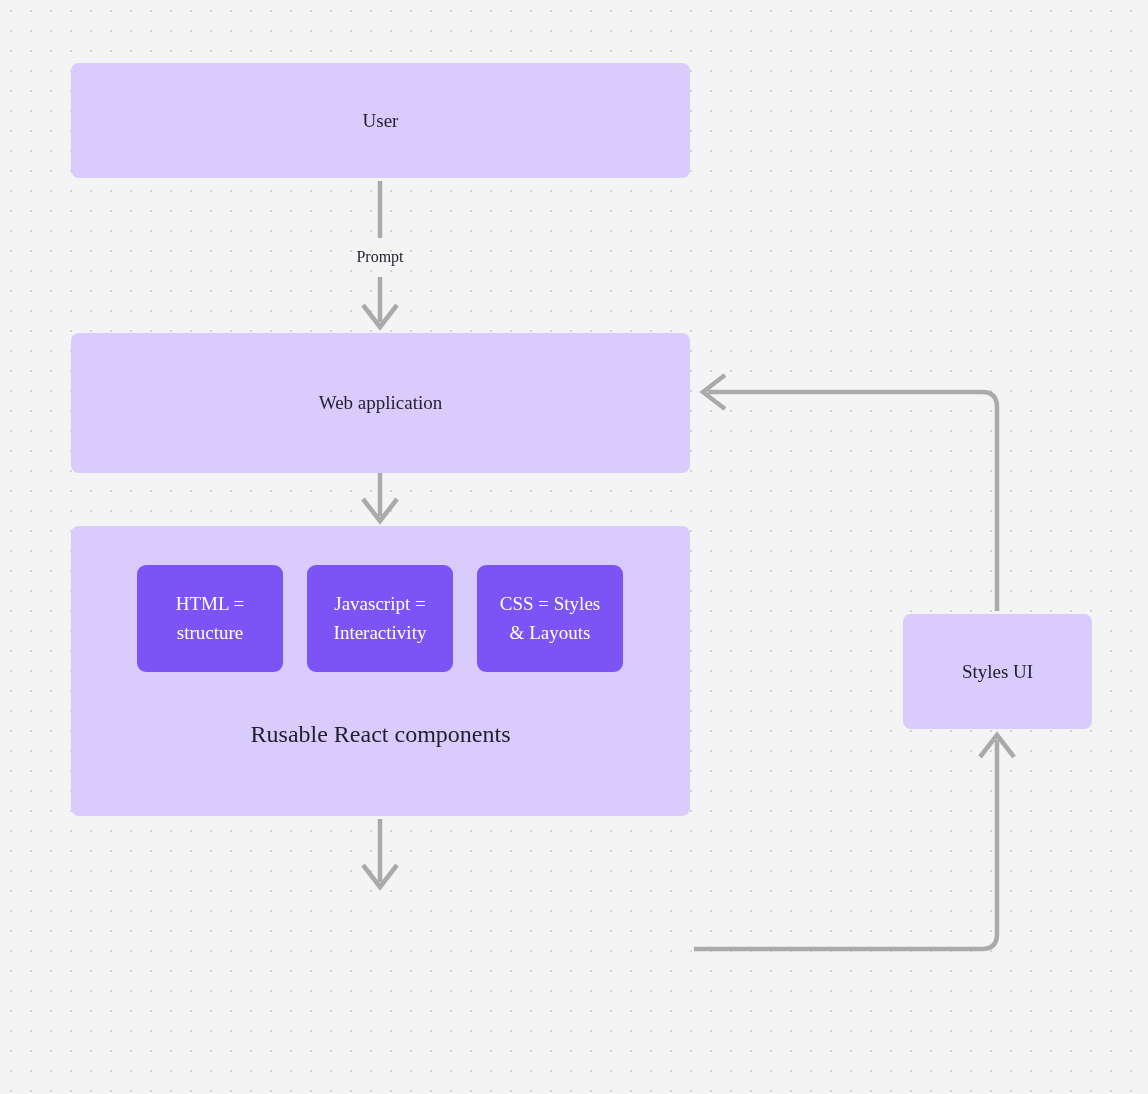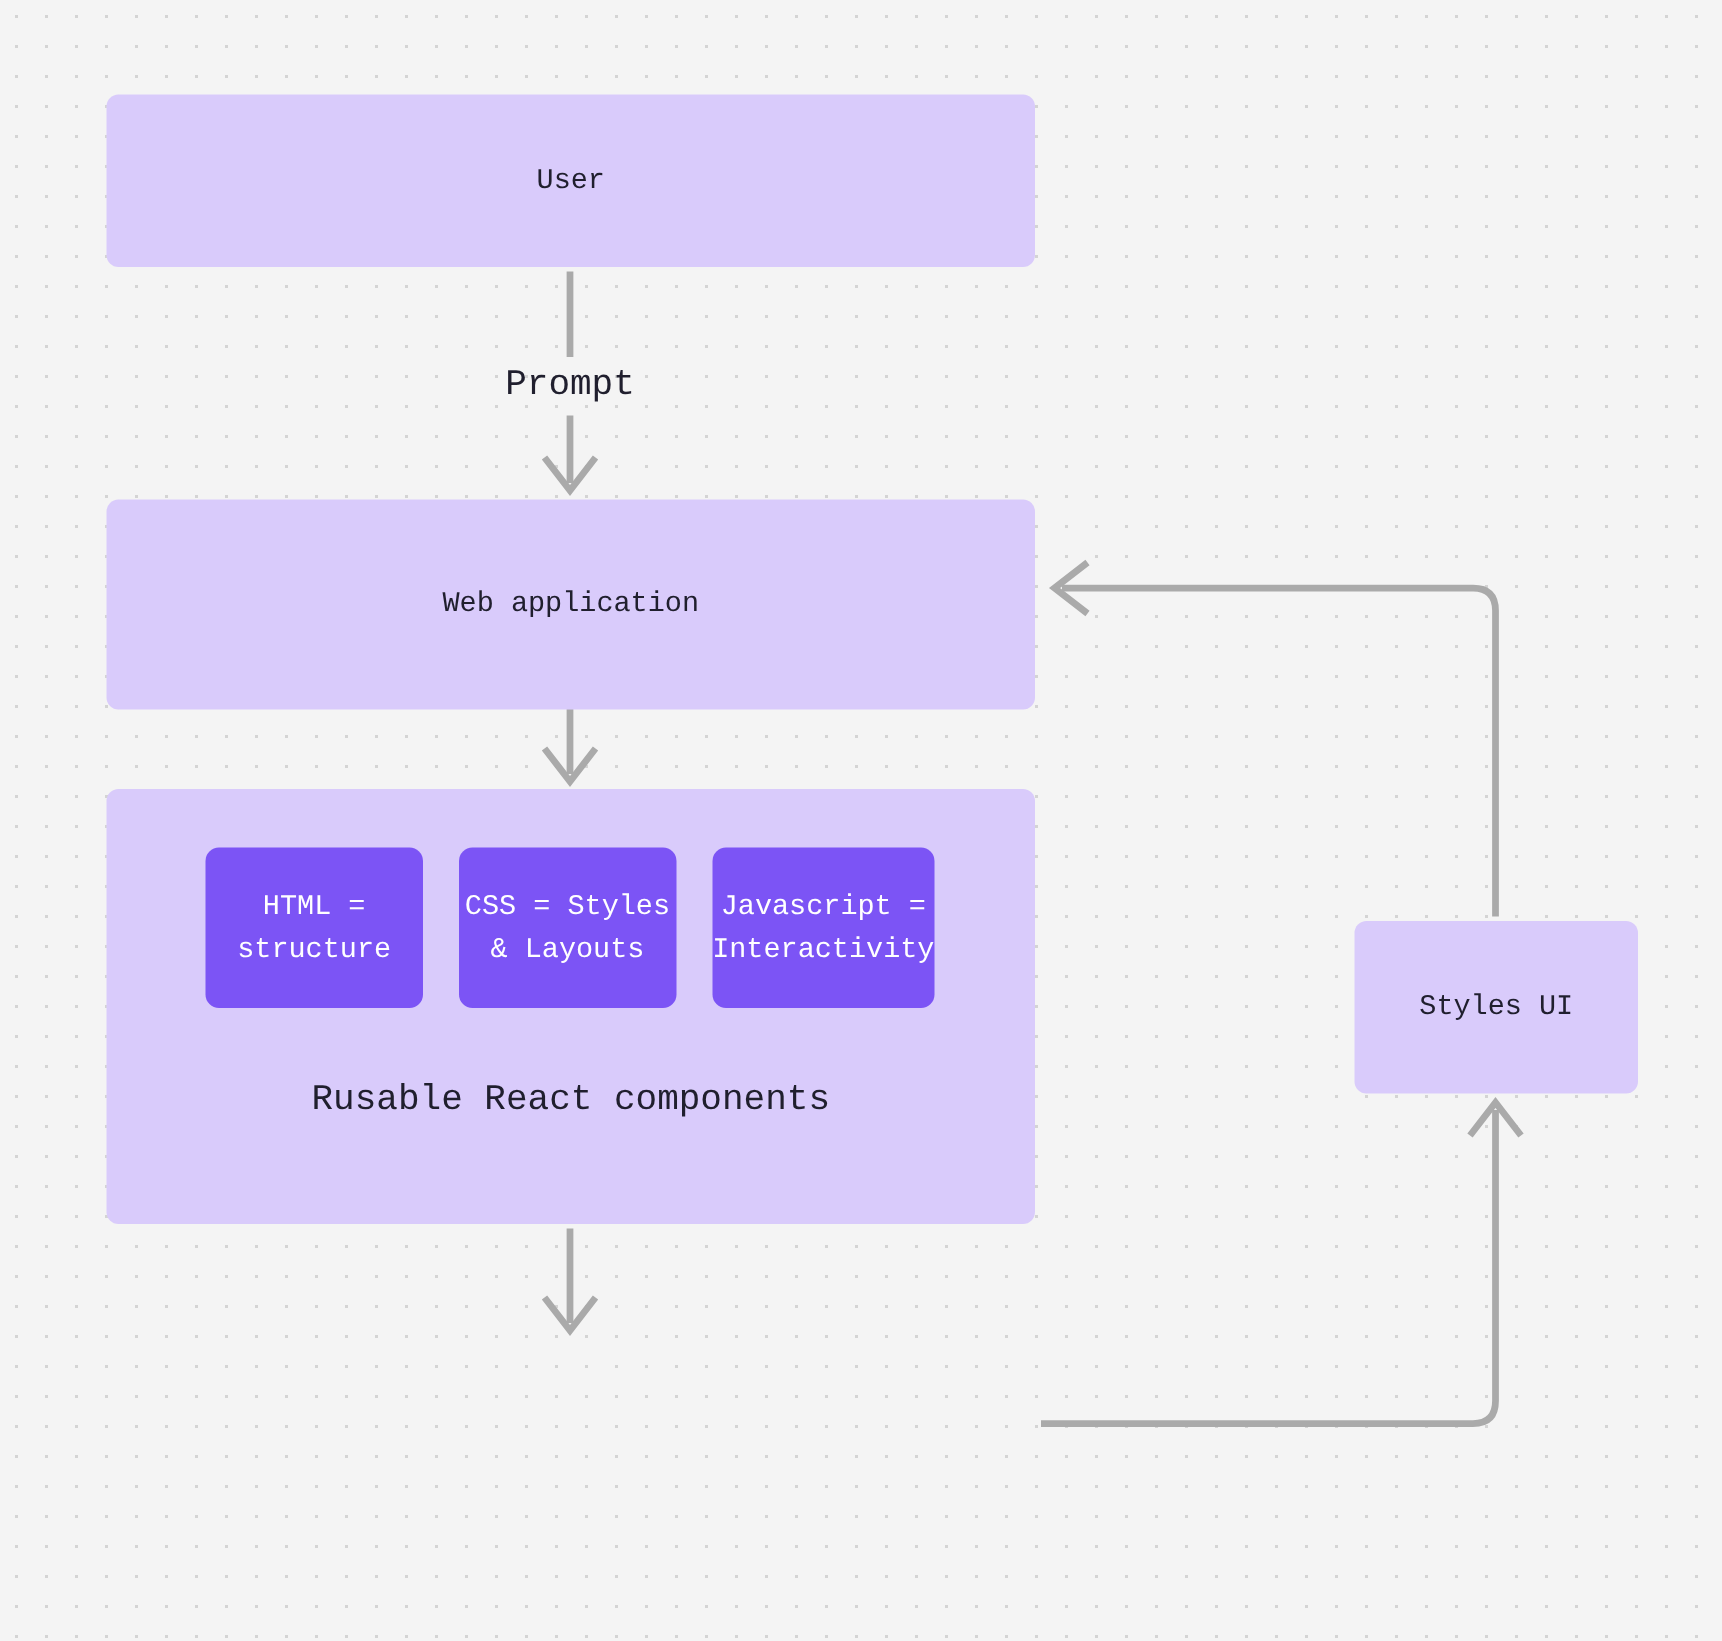--- a/index.html
+++ b/index.html
@@ -11,21 +11,21 @@
   #canvas {
     position: relative;
     width: 1148px;
     height: 1094px;
     overflow: hidden;
     background-color: #f4f4f4;
     background-image:
       radial-gradient(circle at 1px 1px, rgba(0,0,0,0.13) 1.1px, transparent 1.2px);
     background-size: 20px 20px;
     background-position: 10px 10px;
-    font-family: Liberation Mono, monospace;
+    font-family: Liberation Serif, serif;
     -webkit-font-smoothing: antialiased;
   }
 
   
   .node {
     position: absolute;
     box-sizing: border-box;
     border-radius: 8px;
     display: flex;
     align-items: center;
@@ -103,21 +103,21 @@
   .edge-head {
     fill: none;
     stroke: #aaaaaa;
     stroke-width: 4.5;
     stroke-linecap: butt;
     stroke-linejoin: miter;
   }
   .edge-label {
     position: absolute;
     transform: translate(-50%, -50%);
-    font-size: 24px;
+    font-size: 16px;
     color: #201f2e;
     white-space: nowrap;
     padding: 0 6px;
   }
   #edge-label-prompt { left: 380px; top: 257px; }
 </style>
 </head>
 <body>
 
 <div id="canvas">
@@ -161,26 +161,26 @@
     <span class="node-label">Web application</span>
   </div>
 
   <div id="node-components" class="node node-outer">
     <div class="inner-row">
       <div class="node-inner">
         <span class="node-label">HTML =
 structure</span>
       </div>
       <div class="node-inner">
+        <span class="node-label">Javascript =
+Interactivity</span>
+      </div>
+      <div class="node-inner">
         <span class="node-label">CSS = Styles
 &amp; Layouts</span>
-      </div>
-      <div class="node-inner">
-        <span class="node-label">Javascript =
-Interactivity</span>
       </div>
     </div>
     <div class="group-caption">Rusable React components</div>
   </div>
 
 
   <div id="node-render" class="node node-outer">
     <span class="node-label">Styles UI</span>
   </div>
 

